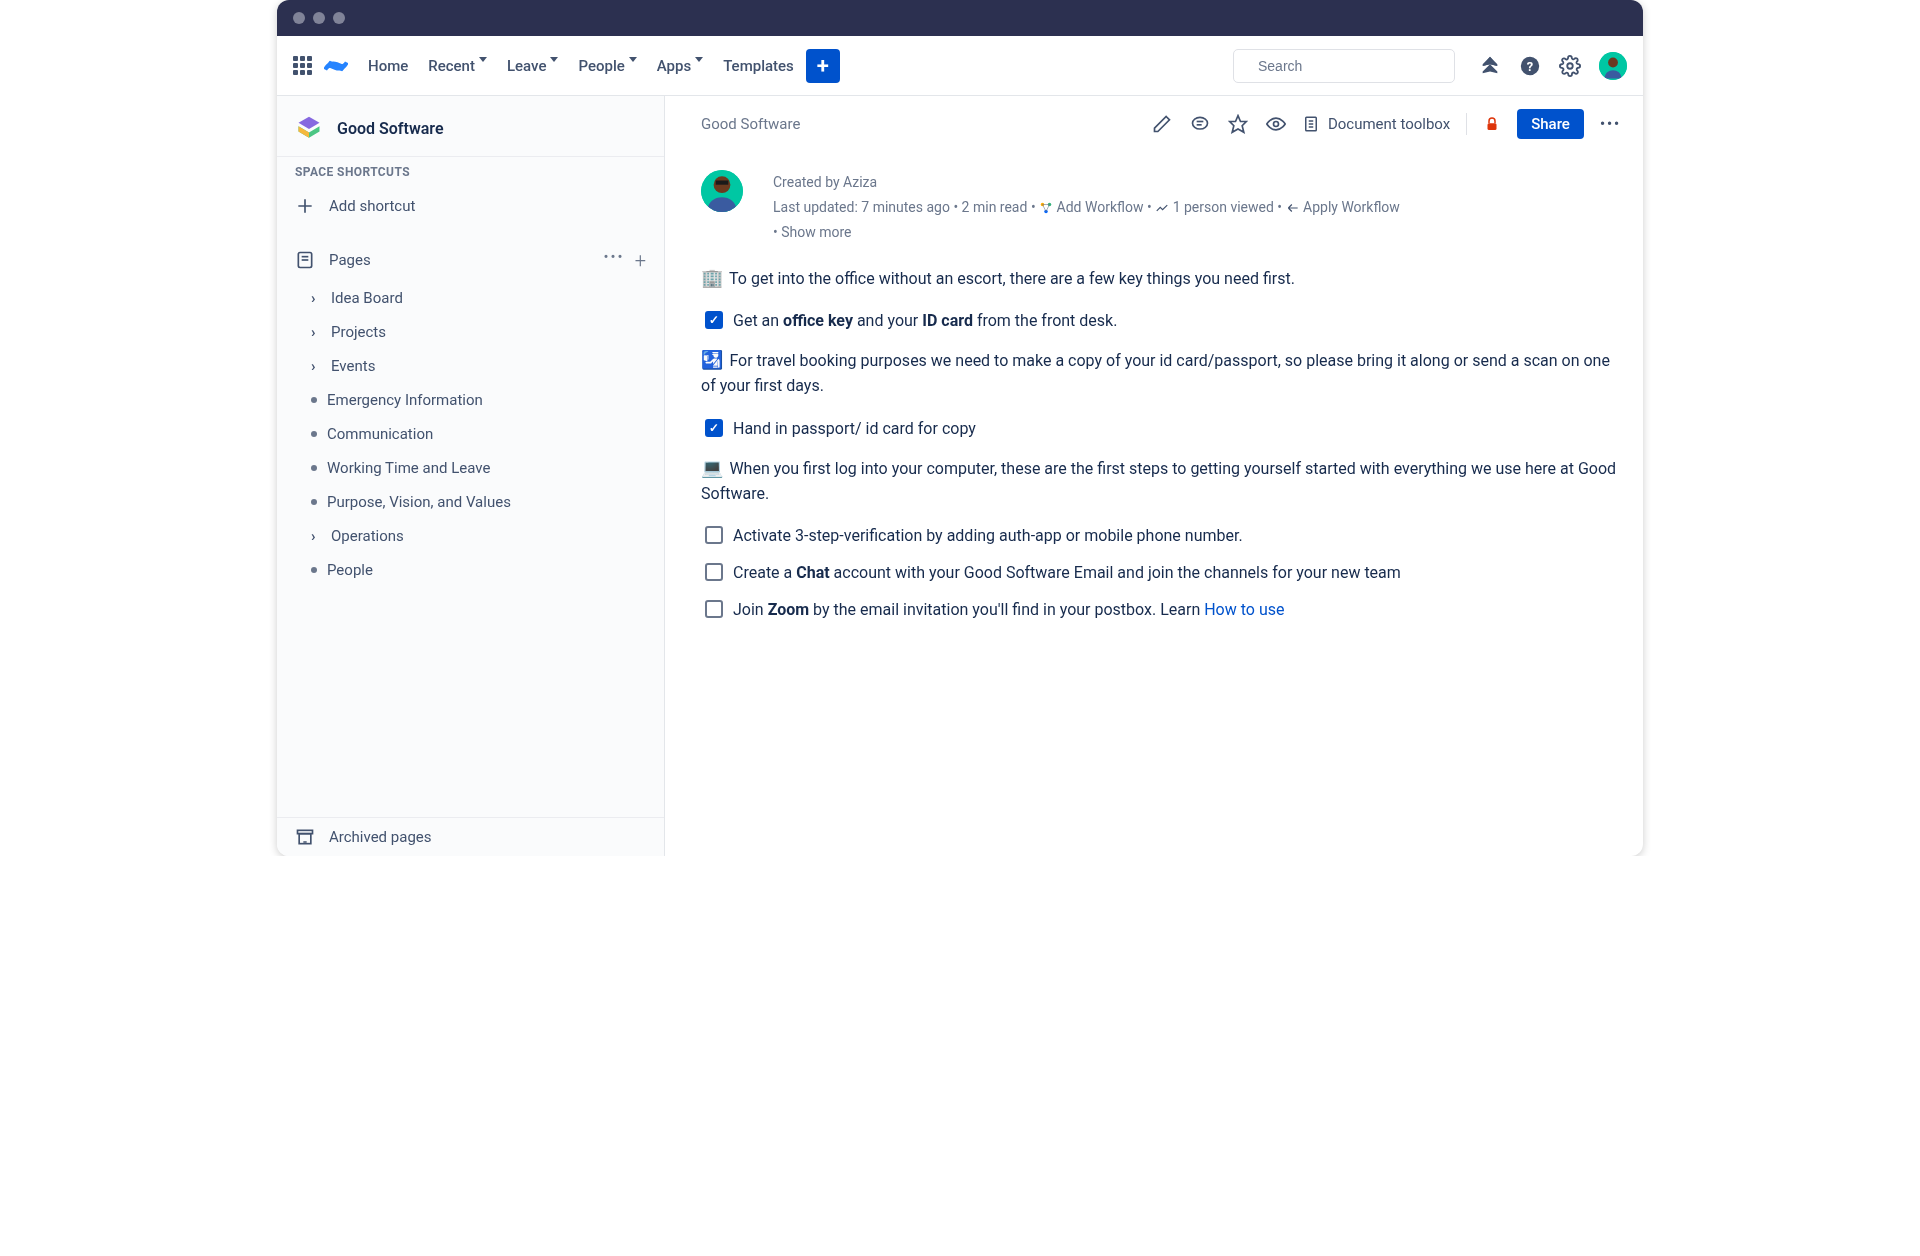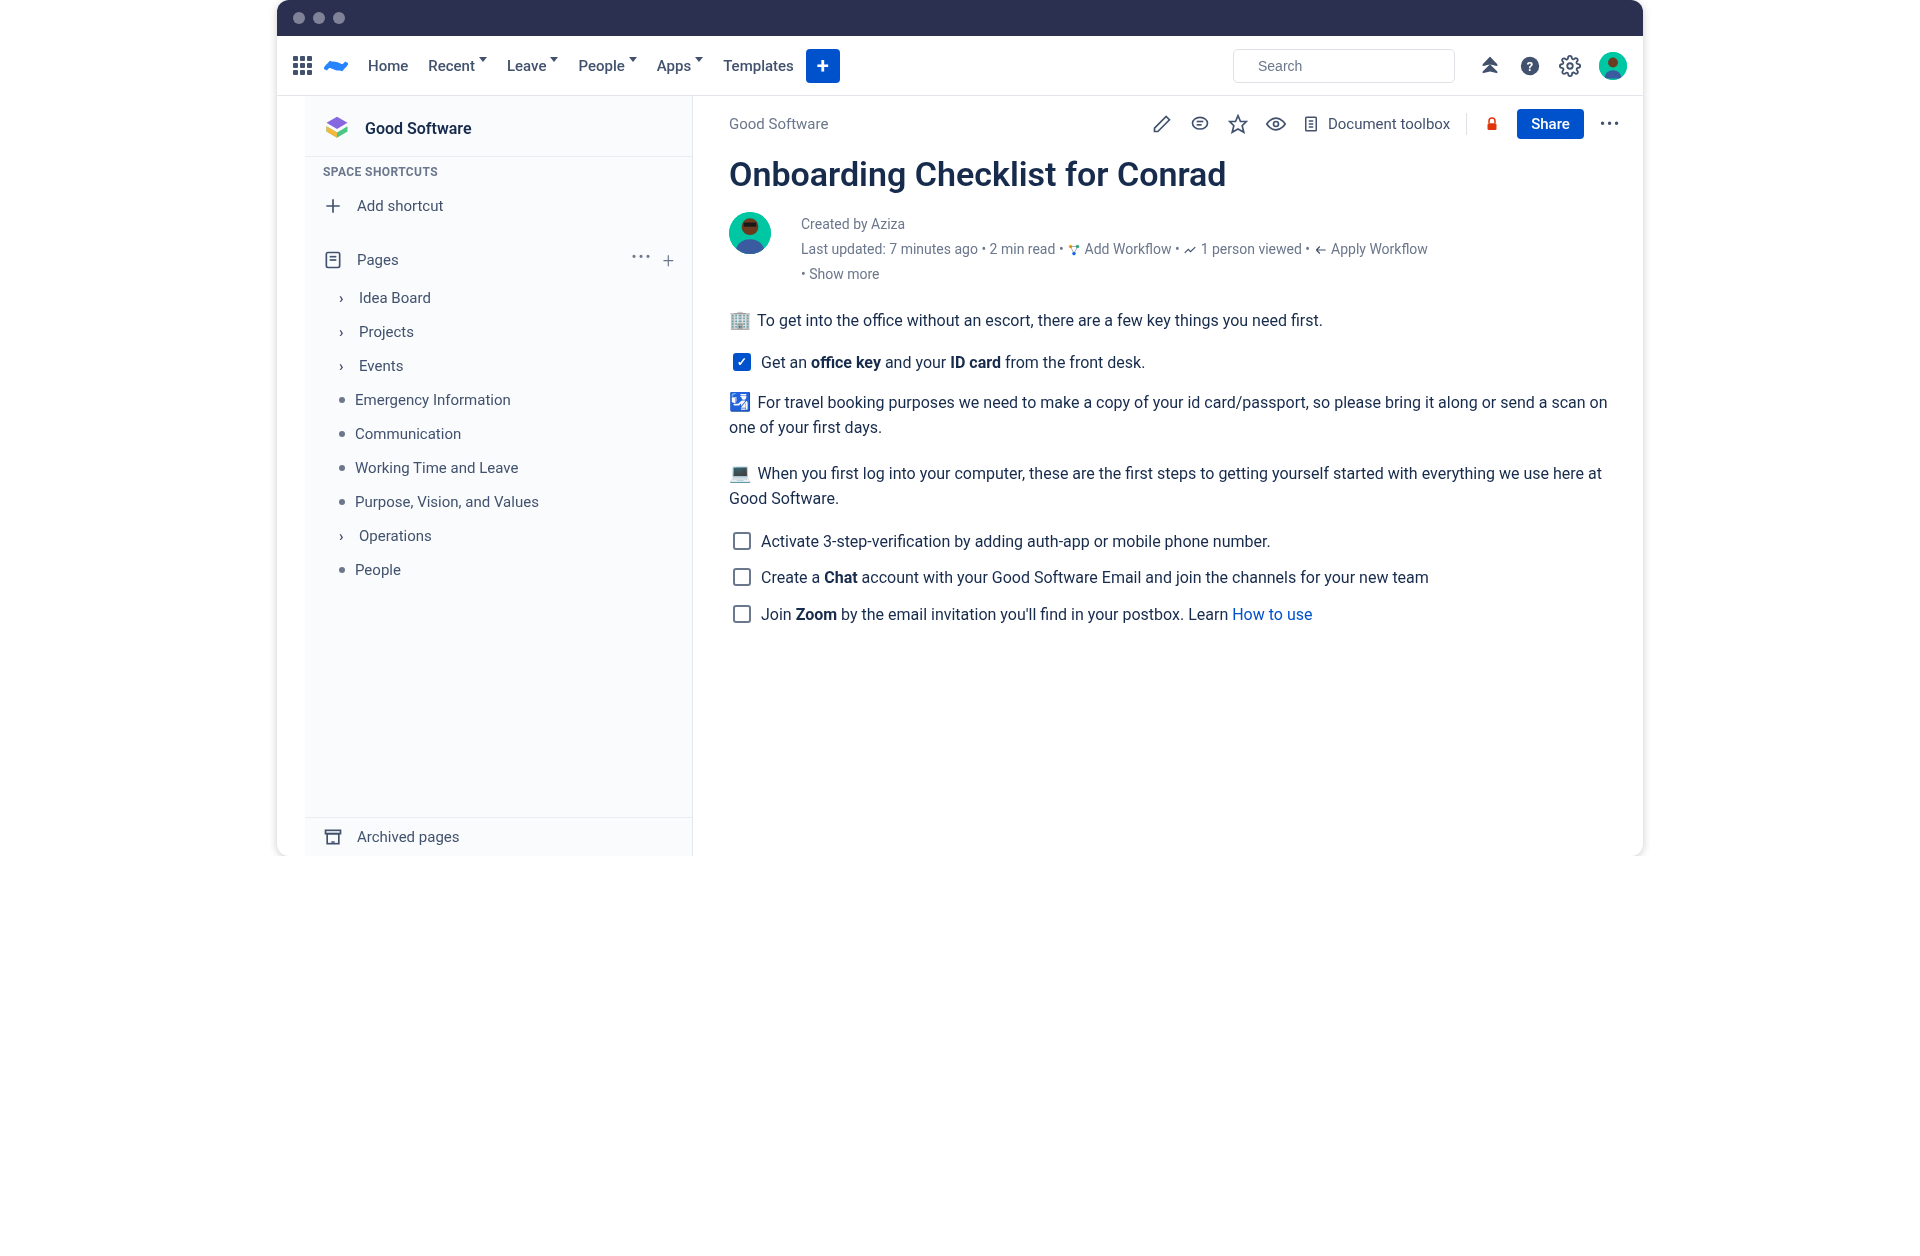--- a/index.html
+++ b/index.html
@@ -52,21 +52,21 @@
 .search input { border:none; outline:none; font-size:14px; flex:1; background:transparent; color:#172B4D; }
 .search input::placeholder { color:#6B778C; }
 .topicons { display:flex; align-items:center; gap:18px; margin-left:12px; }
 .avatar-sm {
   width:28px; height:28px; border-radius:50%; background:#00C7A3;
   display:flex; align-items:center; justify-content:center; overflow:hidden;
 }
 .avatar-sm svg, .avatar-lg svg { display:block; }
 .icon-btn { cursor:pointer; display:flex; align-items:center; justify-content:center; color:#42526E; }
 
-.body { display:flex; height: 760px; padding-left: 28px; }
+.body { display:flex; height: 760px; }
 .sidebar {
   width: 388px; border-right:1px solid #e3e6ea; background:#fafbfc;
   display:flex; flex-direction:column;
 }
 .space-header { display:flex; align-items:center; gap:14px; padding:18px 18px 14px; }
 .space-logo { width:28px; height:28px; }
 .space-name { font-weight:600; font-size:16px; color:#172B4D; }
 .sect-label {
   padding: 8px 18px; font-size:12px; font-weight:700; color:#6B778C;
   letter-spacing:.4px; border-top:1px solid #ebecf0;
@@ -335,21 +335,20 @@
               <svg width="18" height="18" viewBox="0 0 24 24" fill="#DE350B">
                 <rect x="6" y="11" width="12" height="9" rx="2"></rect>
                 <path d="M8 11V8a4 4 0 0 1 8 0v3" fill="none" stroke="#DE350B" stroke-width="2"></path>
               </svg>
             </div>
           <div class="share-btn">Share</div>
           <div class="icon-btn" style="letter-spacing:2px;color:#42526E;font-weight:700;">•••</div>
         </div>
       </div>
 
-      <h1 class="page-title">Onboarding Checklist for Conrad</h1>
 
       <div class="meta-row">
         <div class="avatar-lg">
           <svg width="42" height="42" viewBox="0 0 40 40">
               <circle cx="20" cy="20" r="20" fill="#00C7A3"></circle>
               <circle cx="20" cy="14" r="8" fill="#6B3A1F"></circle>
               <rect x="14" y="10" width="12" height="4" fill="#1A1A1A"></rect>
               <path d="M6 40c0-10 7-14 14-14s14 4 14 14" fill="#3A5BA0"></path>
             </svg>
         </div>
@@ -384,20 +383,24 @@
       <div class="content">
         <p><span class="emoji">🏢</span> <span>To get into the office without an escort, there are a few key things you need first.</span></p>
 
         <div class="check-row">
           <div class="checkbox checked"></div>
           <div class="check-text"><span>Get an </span><b>office key</b><span> and your </span><b>ID card</b><span> from the front desk.</span></div>
         </div>
 
         <p><span class="emoji">🛂</span><span> For travel booking purposes we need to make a copy of your id card/passport, so please bring it along or send a scan on one of your first days.</span></p>
 
+        <div class="check-row">
+          <div class="checkbox checked"></div>
+          <div class="check-text">Hand in passport/ id card for copy</div>
+        </div>
 
         <p><span class="emoji">💻</span> <span>When you first log into your computer, these are the first steps to getting yourself started with everything we use here at Good Software.</span></p>
 
         <div class="check-row">
           <div class="checkbox"></div>
           <div class="check-text">Activate 3-step-verification by adding auth-app or mobile phone number.</div>
         </div>
         <div class="check-row">
           <div class="checkbox"></div>
           <div class="check-text"><span>Create a </span><b>Chat</b><span> account with your Good Software Email and join the channels for your new team</span></div>

